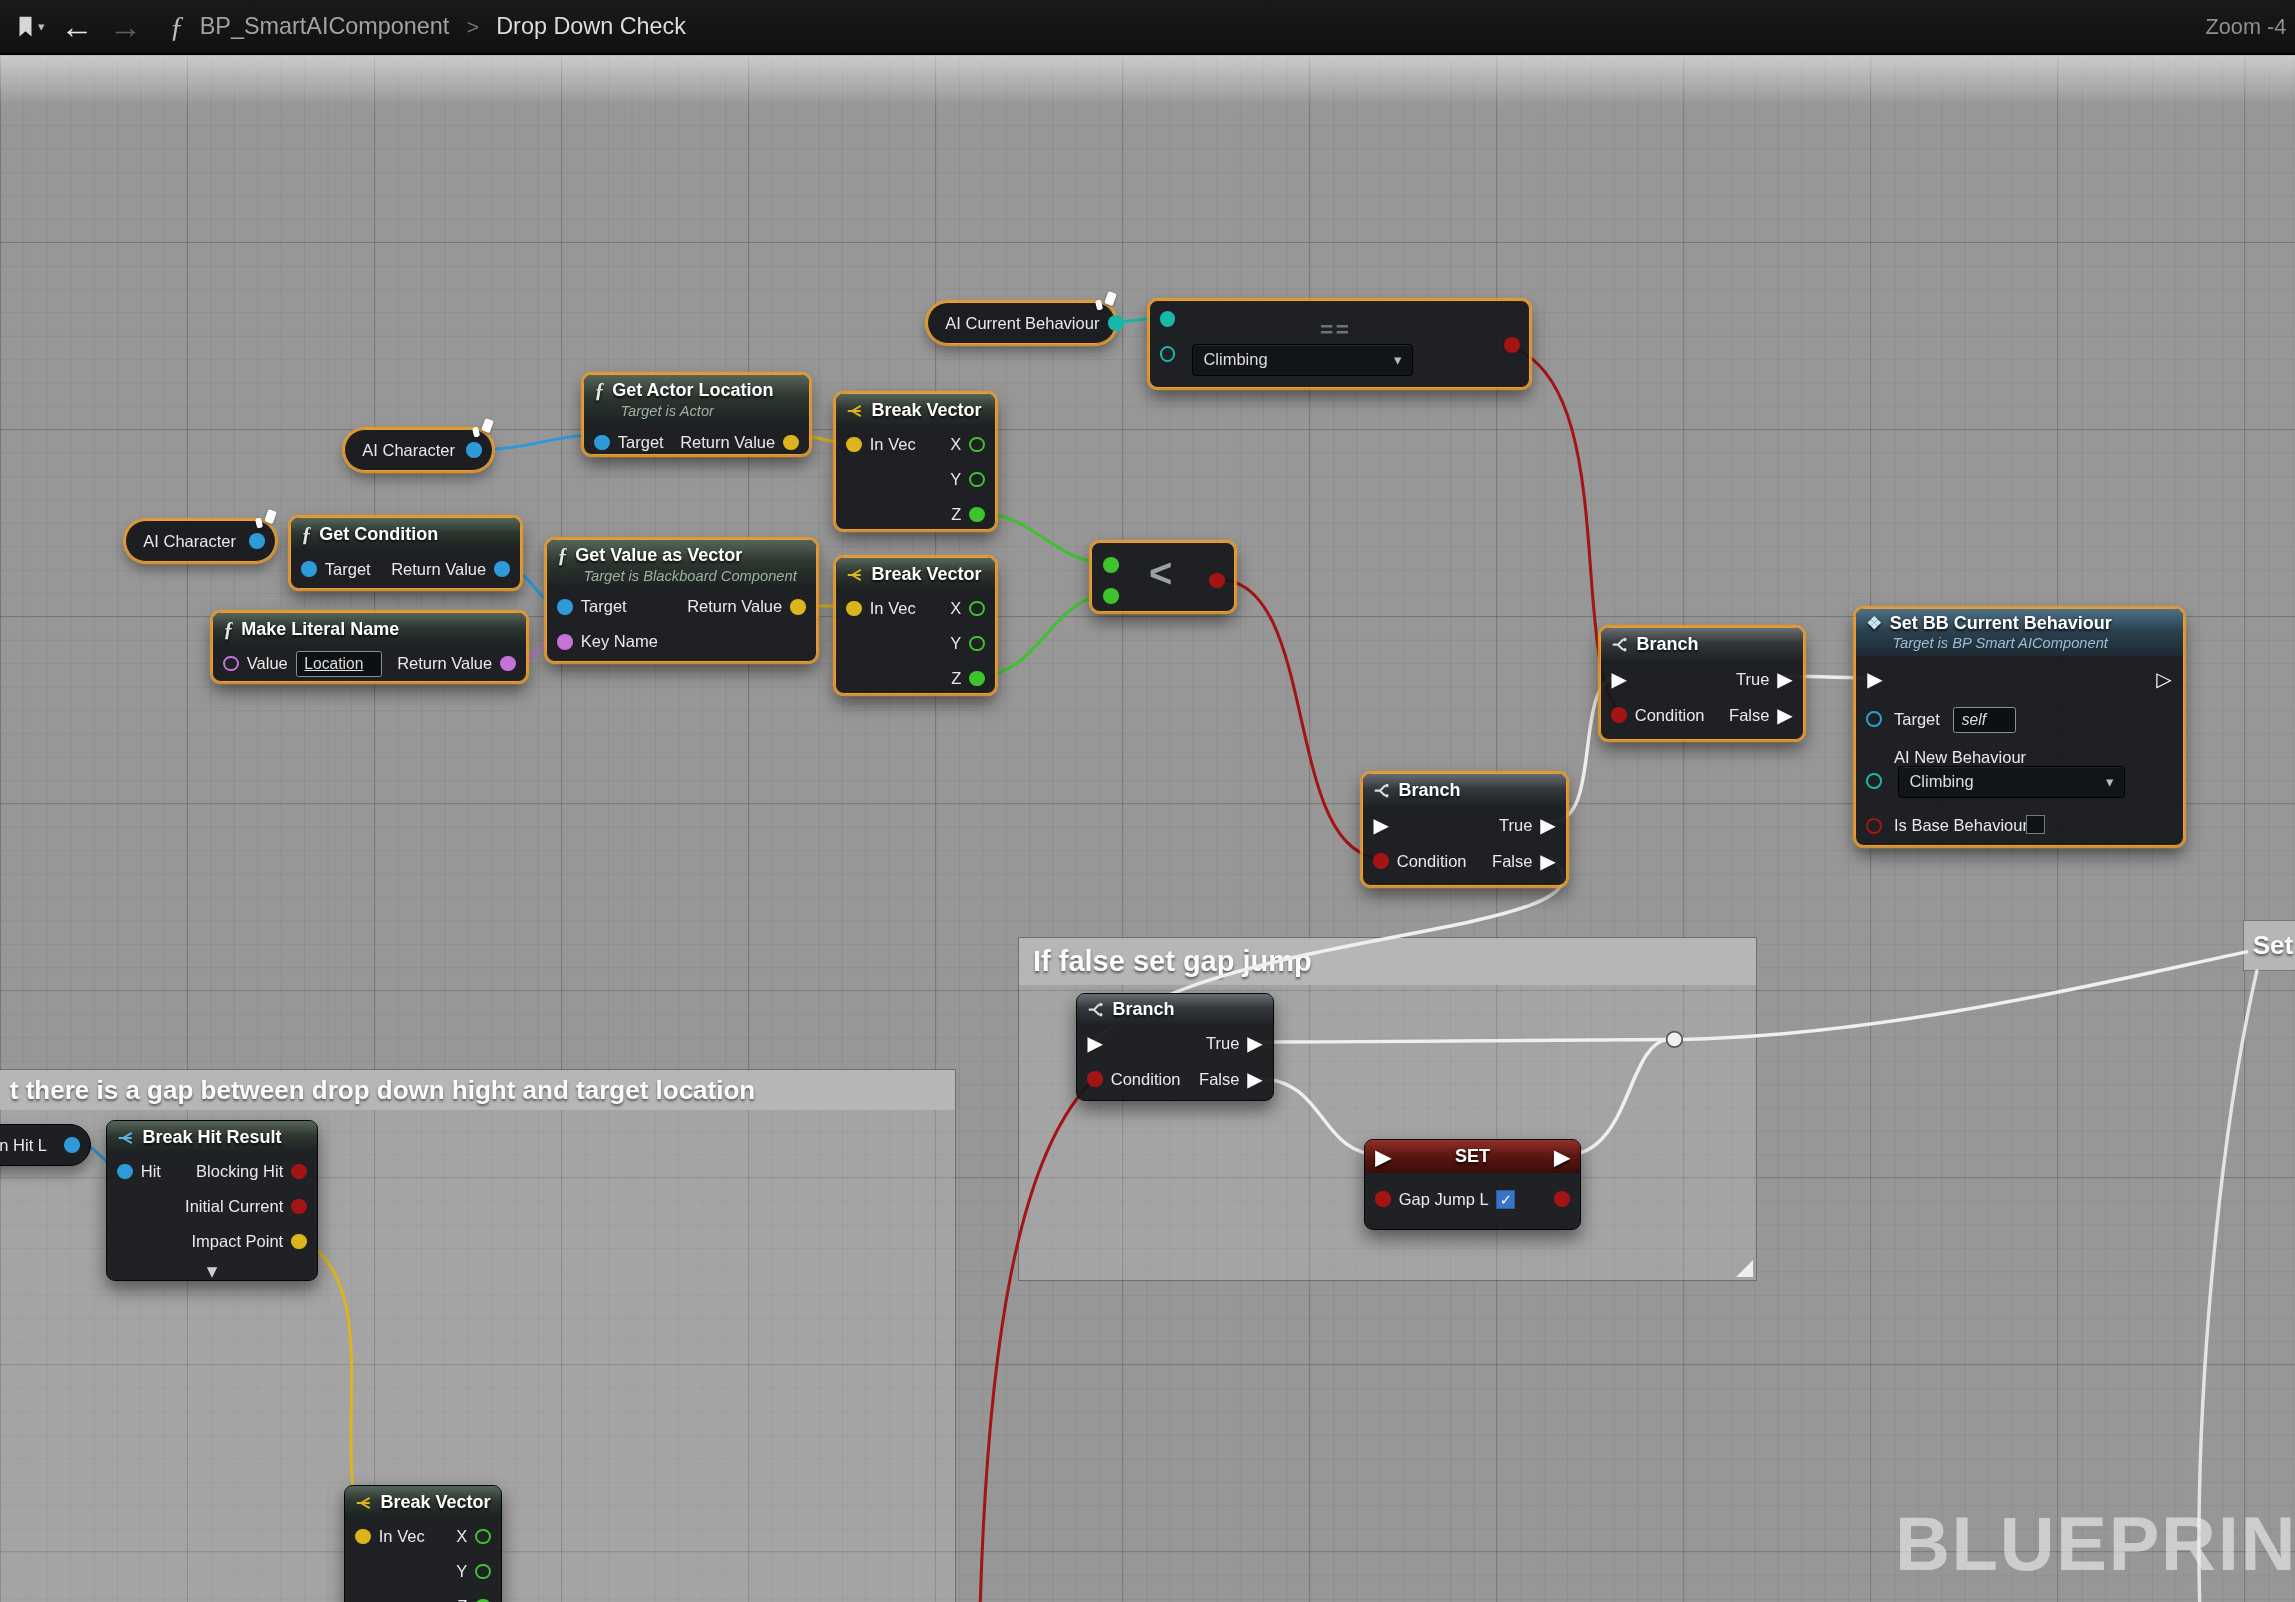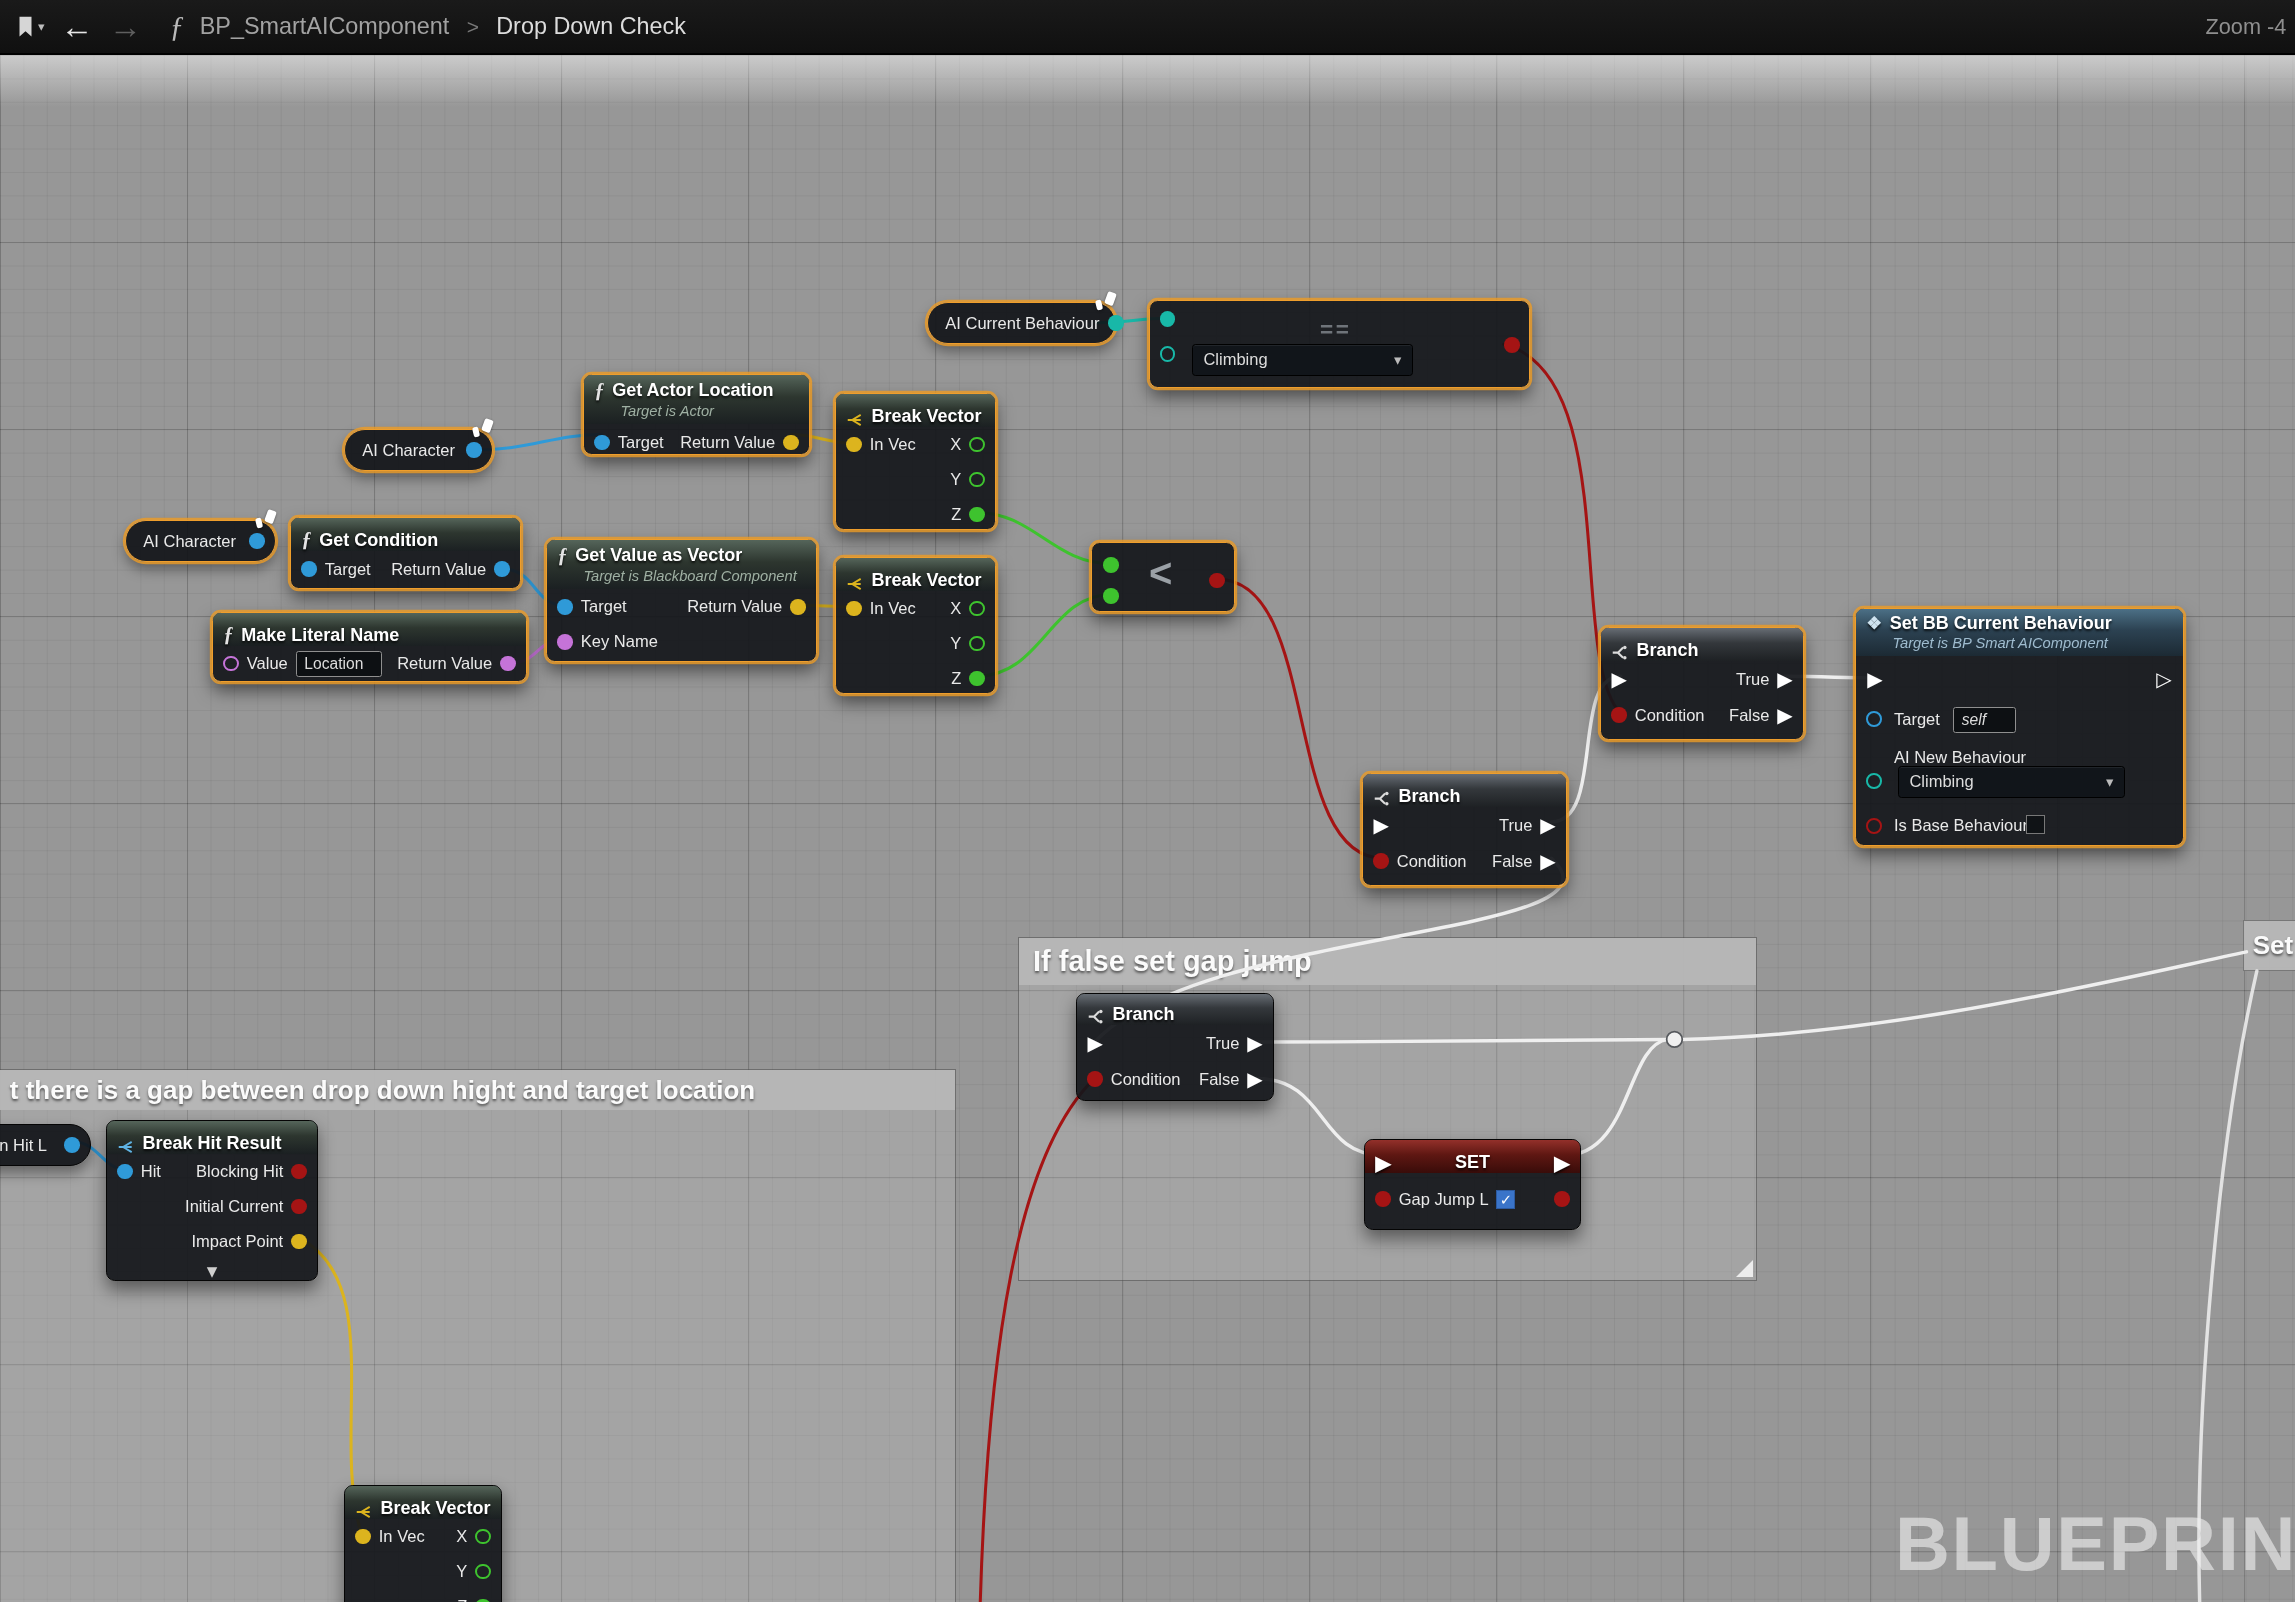--- a/index.html
+++ b/index.html
@@ -46,21 +46,21 @@
   .chead{background:rgba(183,183,183,0.95);display:flex;align-items:center;padding:0 14px;
          font-weight:bold;color:#fbfbfb;text-shadow:0 1.7px 2.6px rgba(0,0,0,0.55);}
   .rsz{position:absolute;right:2.6px;bottom:2.6px;width:0;height:0;
        border-left:17.3px solid transparent;border-bottom:17.3px solid rgba(250,250,250,0.85);}
   
   svg.wires{position:absolute;left:0;top:0;z-index:8;pointer-events:none;}
   
   .node{position:absolute;background:rgba(20,23,27,0.93);border:1.7px solid #050505;border-radius:8.7px;
         box-shadow:0 8.7px 17.3px rgba(0,0,0,0.45);color:#e6e6e6;z-index:20;box-sizing:border-box;}
   .node.sel{border-color:#ef9e2c;box-shadow:0 0 0 2.2px rgba(238,156,38,0.8),0 8.7px 17.3px rgba(0,0,0,0.5);}
-  .nhead{height:33px;border-radius:7px 7px 0 0;display:flex;align-items:flex-end;gap:7.8px;padding:0 10.4px;
+  .nhead{height:33px;border-radius:7px 7px 0 0;display:flex;align-items:center;gap:7.8px;padding:0 10.4px;
          font-size:18px;font-weight:bold;color:#fff;text-shadow:0 1.7px 2.6px rgba(0,0,0,0.8);
          background:linear-gradient(180deg,#55655a 0%,#2d362f 45%,#1b2022 100%);}
   .nhead2{border-radius:7px 7px 0 0;padding:4.3px 10.4px 5.2px 10.4px;
          background:linear-gradient(180deg,#55655a 0%,#2d362f 45%,#1b2022 100%);}
   .trow{display:flex;align-items:center;gap:7.8px;font-size:18px;font-weight:bold;color:#fff;text-shadow:0 1.7px 2.6px rgba(0,0,0,0.8);}
   .nsub{font-size:14.7px;font-style:italic;color:#9fb0a3;padding-left:26px;margin-top:0.9px;}
   .nhead.branchh{background:linear-gradient(180deg,#676d74 0%,#34383c 45%,#1e2124 100%);}
   .nhead2.seth{background:linear-gradient(180deg,#4c7086 0%,#2c4252 45%,#1c2a34 100%);}
   .nhead2.seth .nsub{color:#9fbccf;}
   .fnic{font-family:"Liberation Serif",serif;font-style:italic;font-weight:bold;font-size:20px;color:#e4e4e4;}
@@ -342,21 +342,21 @@
 
 <div class="node sel" style="left:212px;top:612px;width:315px;height:70px;">
   <div class="nhead">
     <span class="fnic">ƒ</span>
     <span>Make Literal Name</span>
   </div>
   <div class="prow" style="height:35px;">
     <div class="pl">
         <span class="dpin h" style="--c:#c573d8"></span>
       <span class="plabel">Value</span>
-      <span class="tb" style="width:69px;">
+      <span class="tb" style="width:69px;text-decoration:underline;">
         <span>Location</span>
         </span>
       </div>
     <div class="pr">
         <span class="plabel">Return Value</span>
       <span class="dpin f" style="--c:#c573d8"></span>
       </div>
   </div>
 </div>
 

